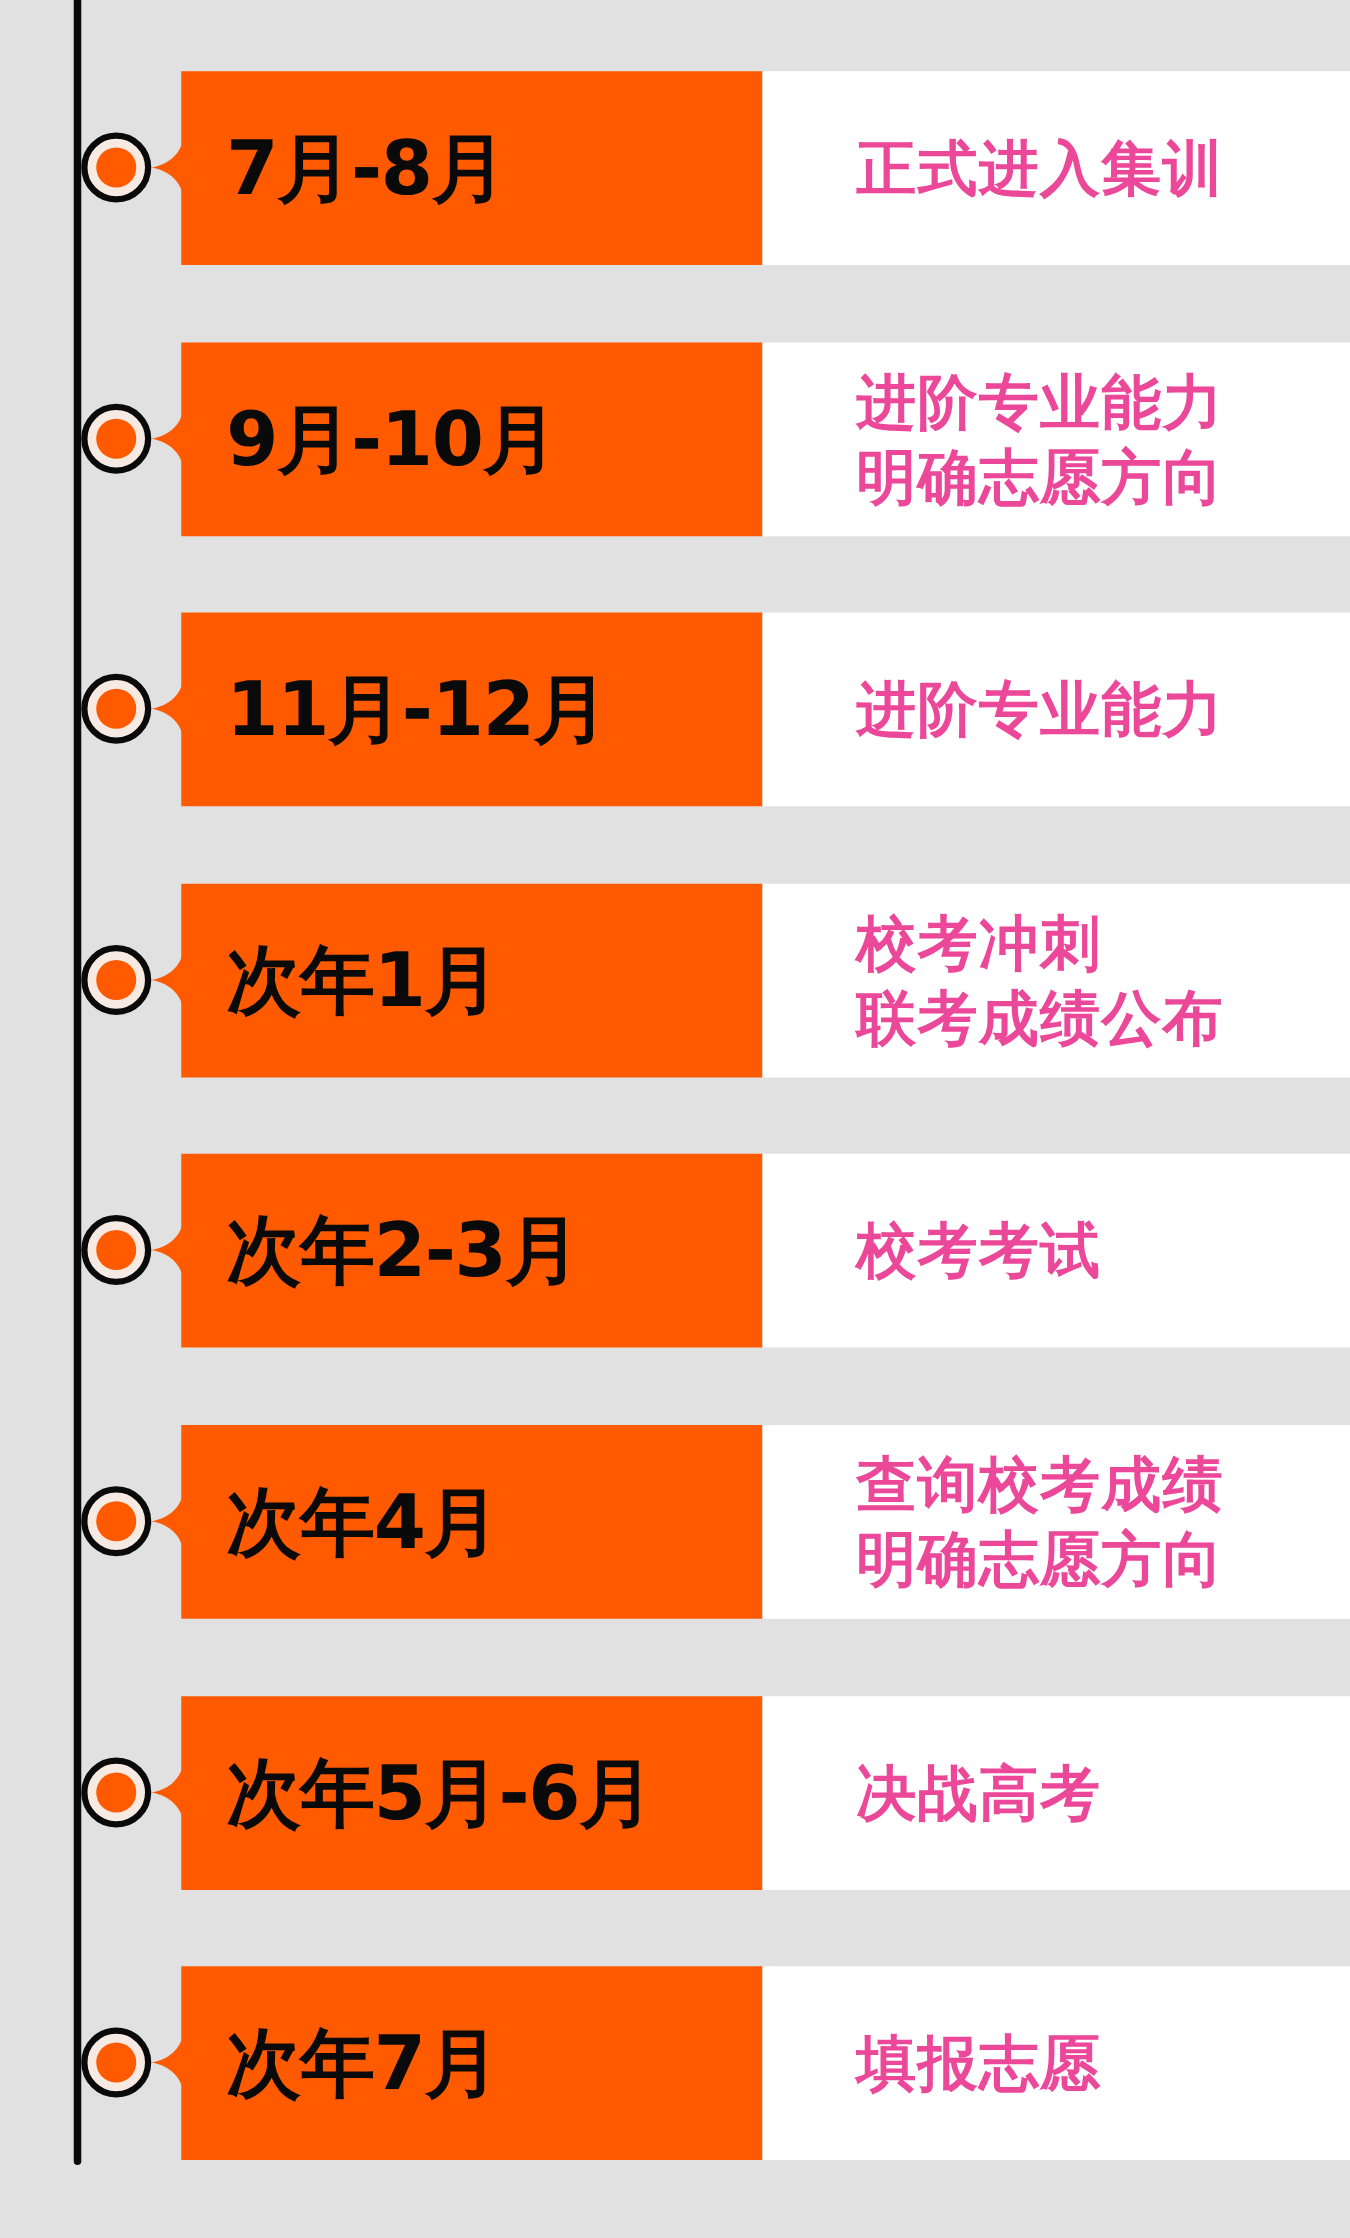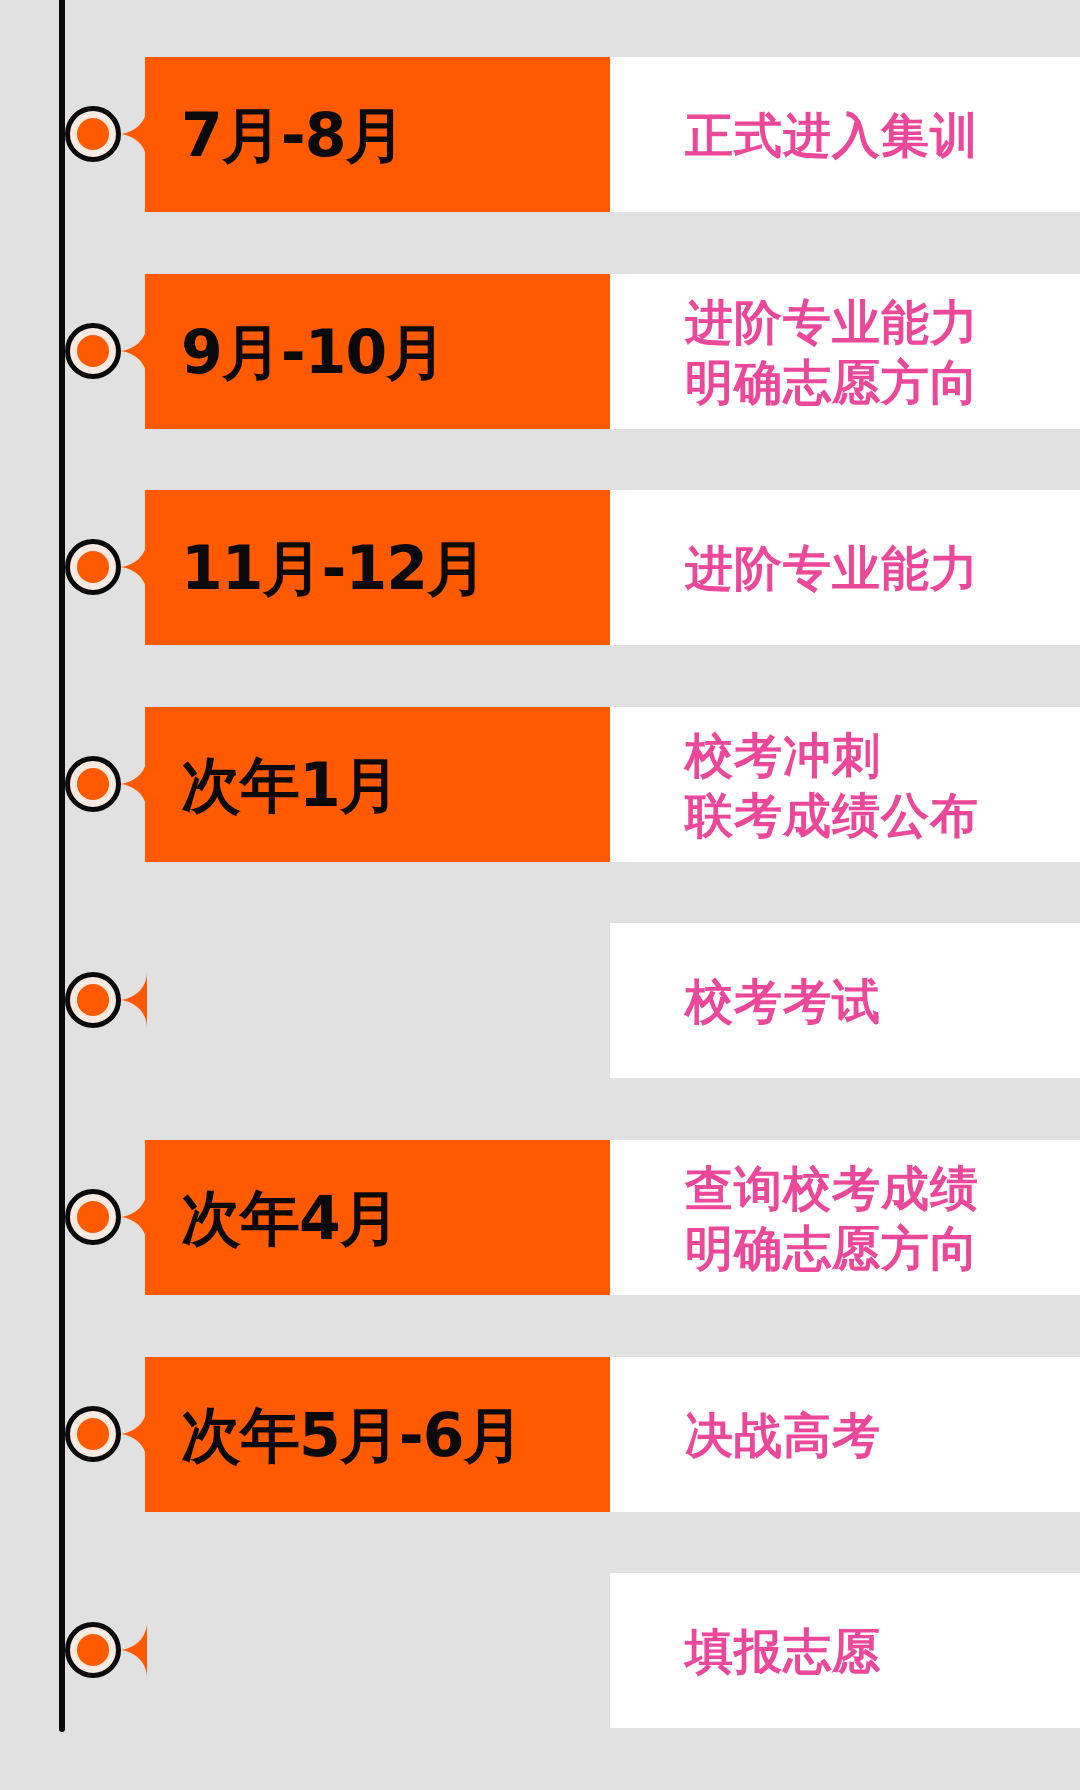--- a/index.html
+++ b/index.html
@@ -168,20 +168,23 @@
     </div>
   </div>
 
   <div class="row" style="top:923px">
     <div class="marker">
         <div class="marker-dot"></div>
       </div>
     <svg class="notch" viewBox="0 0 26 56">
         <path d="M26 0 C26 16 14 26 0 28 C14 30 26 40 26 56 Z" fill="#FF5A00"></path>
       </svg>
+    <div class="date-box">
+      <span class="date-text">次年2-3月</span>
+    </div>
     <div class="desc-box">
       <div class="desc-line">校考考试</div>
     </div>
   </div>
 
   <div class="row" style="top:1140px">
     <div class="marker">
         <div class="marker-dot"></div>
       </div>
     <svg class="notch" viewBox="0 0 26 56">
@@ -211,18 +214,21 @@
     </div>
   </div>
 
   <div class="row" style="top:1573px">
     <div class="marker">
         <div class="marker-dot"></div>
       </div>
     <svg class="notch" viewBox="0 0 26 56">
         <path d="M26 0 C26 16 14 26 0 28 C14 30 26 40 26 56 Z" fill="#FF5A00"></path>
       </svg>
+    <div class="date-box">
+      <span class="date-text">次年7月</span>
+    </div>
     <div class="desc-box">
       <div class="desc-line">填报志愿</div>
     </div>
   </div>
 
 </div>
 
 </body></html>

